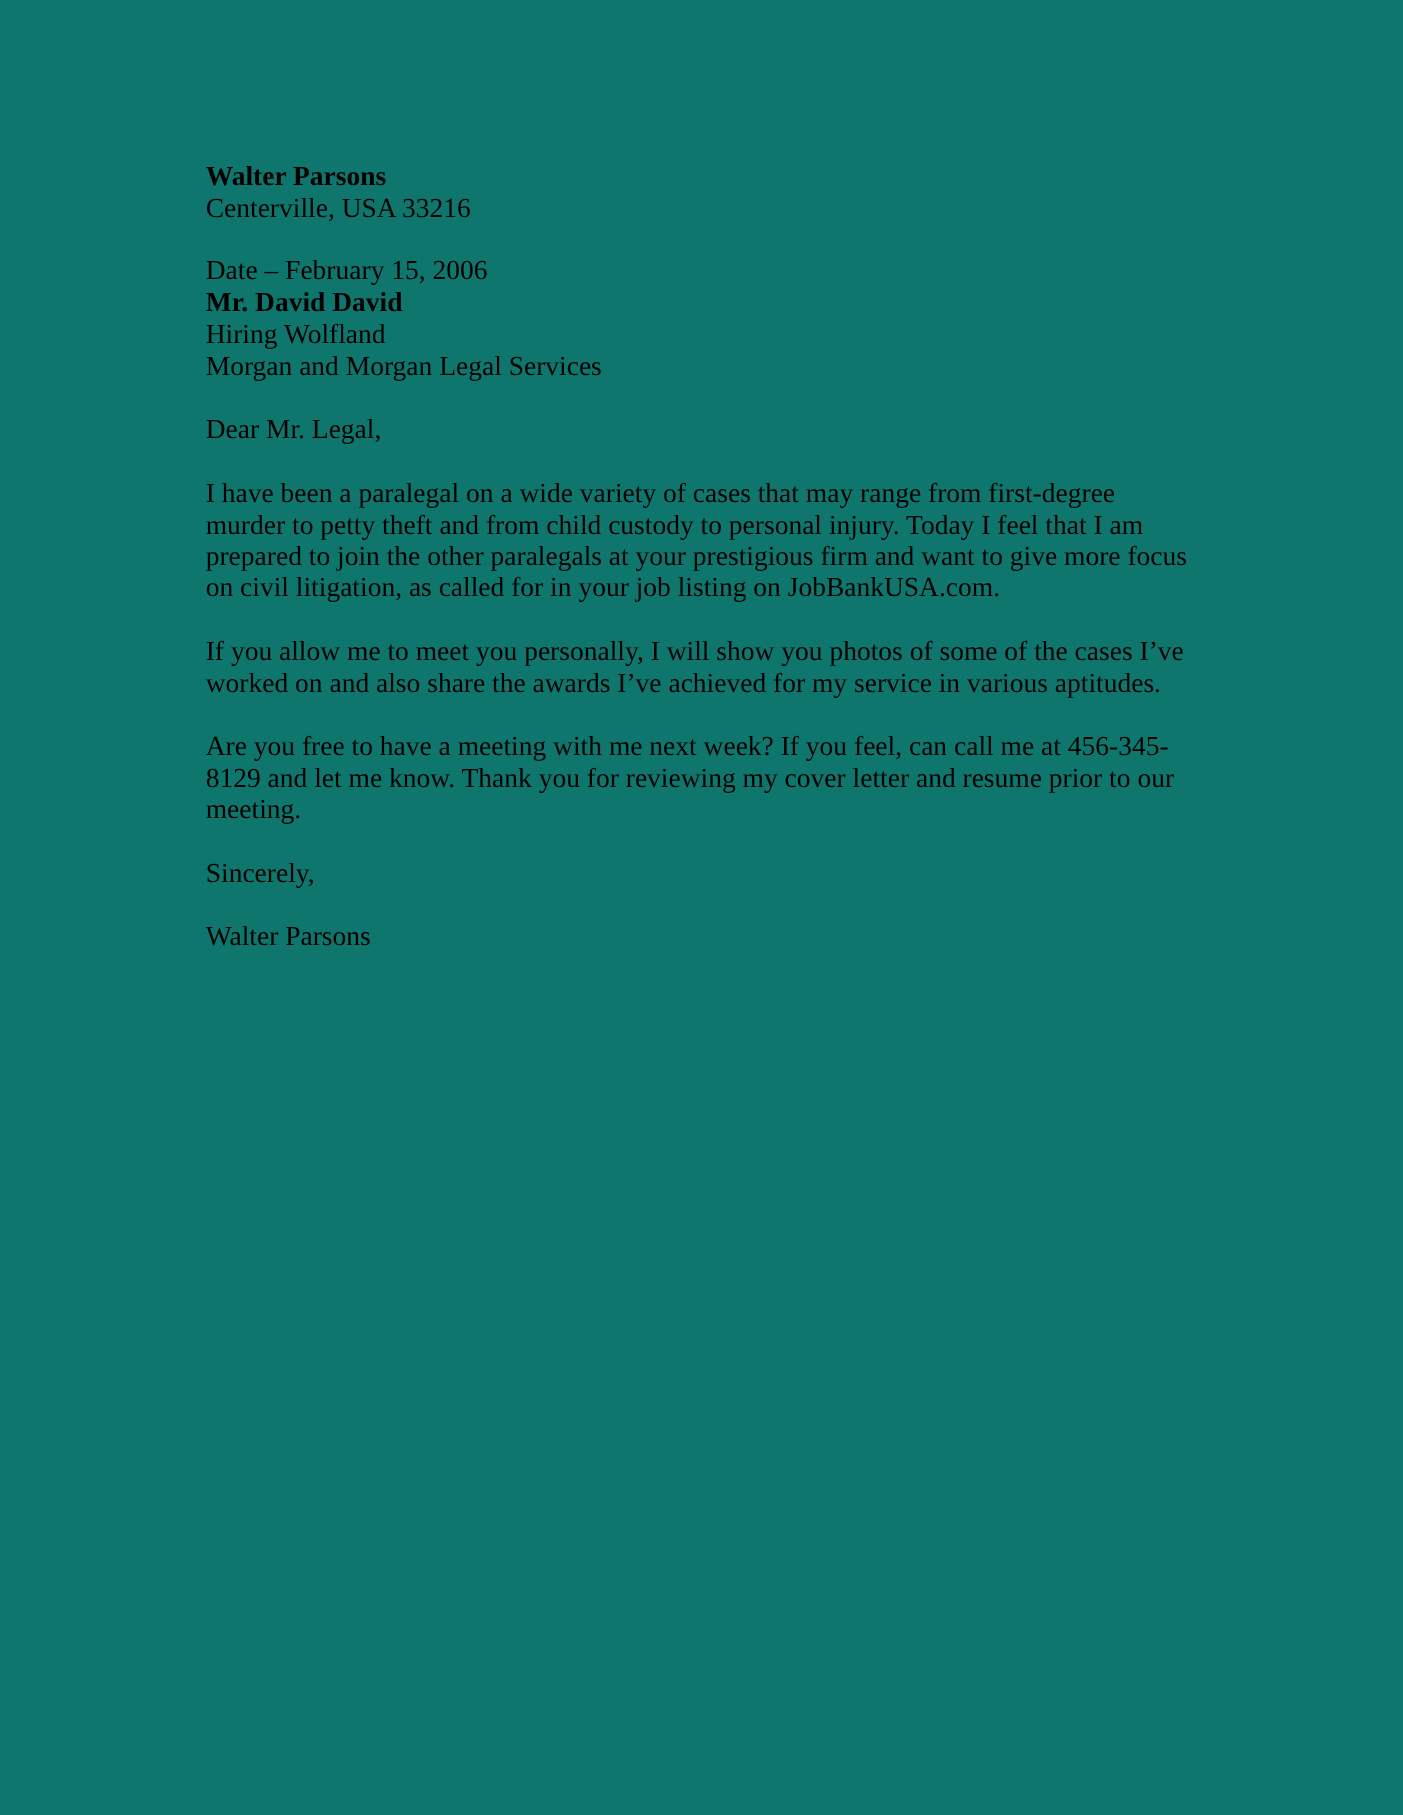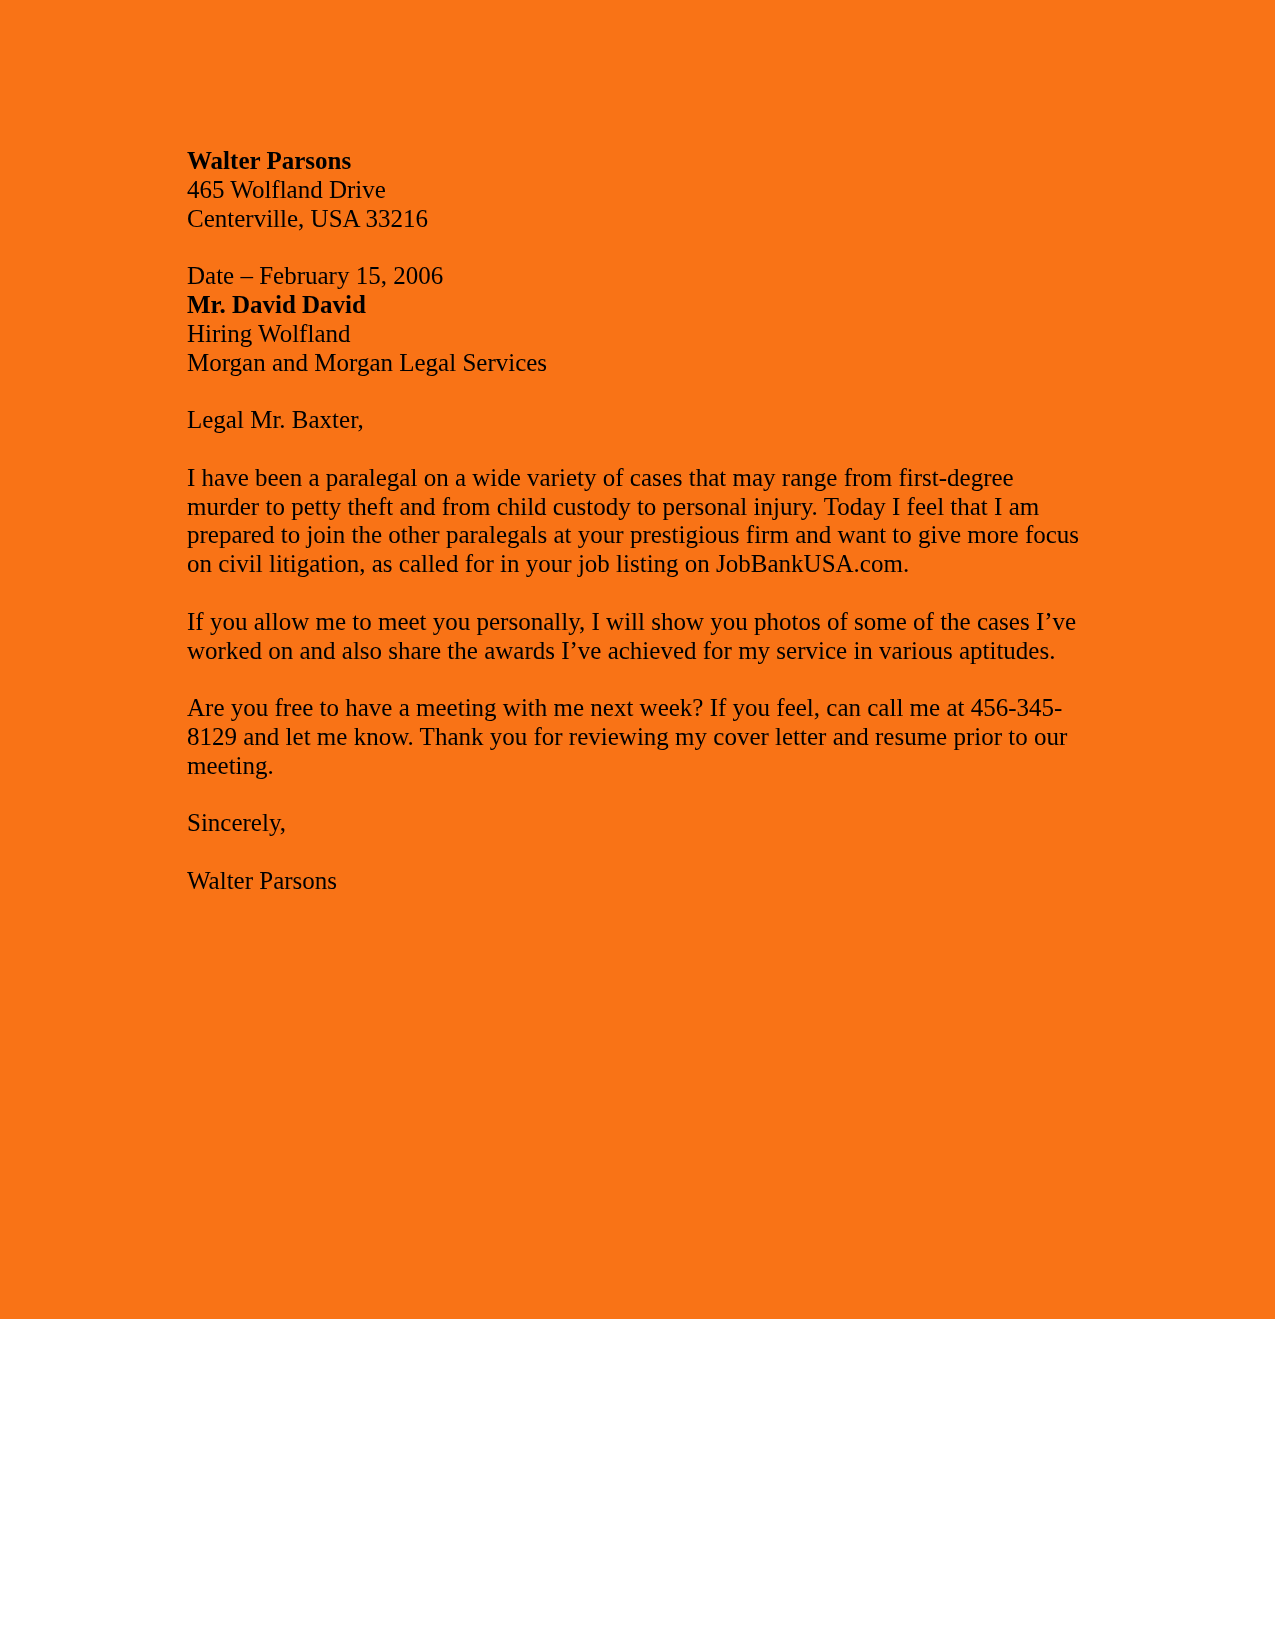--- a/index.html
+++ b/index.html
@@ -3,22 +3,22 @@
 <meta charset="utf-8">
 <style>
   html, body {
     margin: 0;
     padding: 0;
     background: #ffffff;
   }
   .page {
     position: relative;
     width: 1275px;
-    height: 1319px;
-    background: #f97316;
+    height: 1650px;
+    background: #0f766e;
     overflow: hidden;
   }
   .letter-content {
     position: absolute;
     left: 187px;
     top: 147px;
     width: 900px;
     font-family: "Liberation Serif", "DejaVu Serif", serif;
     font-size: 25px;
     line-height: 28.8px;
@@ -39,33 +39,32 @@
   }
 </style>
 </head>
 <body>
 
 <div class="page">
   <div class="letter-content">
 
     <div class="block">
       <p class="line bold">Walter Parsons</p>
-      <p class="line">465 Wolfland Drive</p>
       <p class="line">Centerville, USA 33216</p>
     </div>
 
     <div class="block">
       <p class="line">Date – February 15, 2006</p>
       <p class="line bold">Mr. David David</p>
       <p class="line">Hiring Wolfland</p>
       <p class="line">Morgan and Morgan Legal Services</p>
     </div>
 
     <div class="block">
-      <p class="line">Legal Mr. Baxter,</p>
+      <p class="line">Dear Mr. Legal,</p>
     </div>
 
     <div class="block">
       <p class="line">I have been a paralegal on a wide variety of cases that may range from first-degree murder to petty theft and from child custody to personal injury. Today I feel that I am prepared to join the other paralegals at your prestigious firm and want to give more focus on civil litigation, as called for in your job listing on JobBankUSA.com.</p>
     </div>
 
     <div class="block">
       <p class="line">If you allow me to meet you personally, I will show you photos of some of the cases I’ve worked on and also share the awards I’ve achieved for my service in various aptitudes.</p>
     </div>
 

